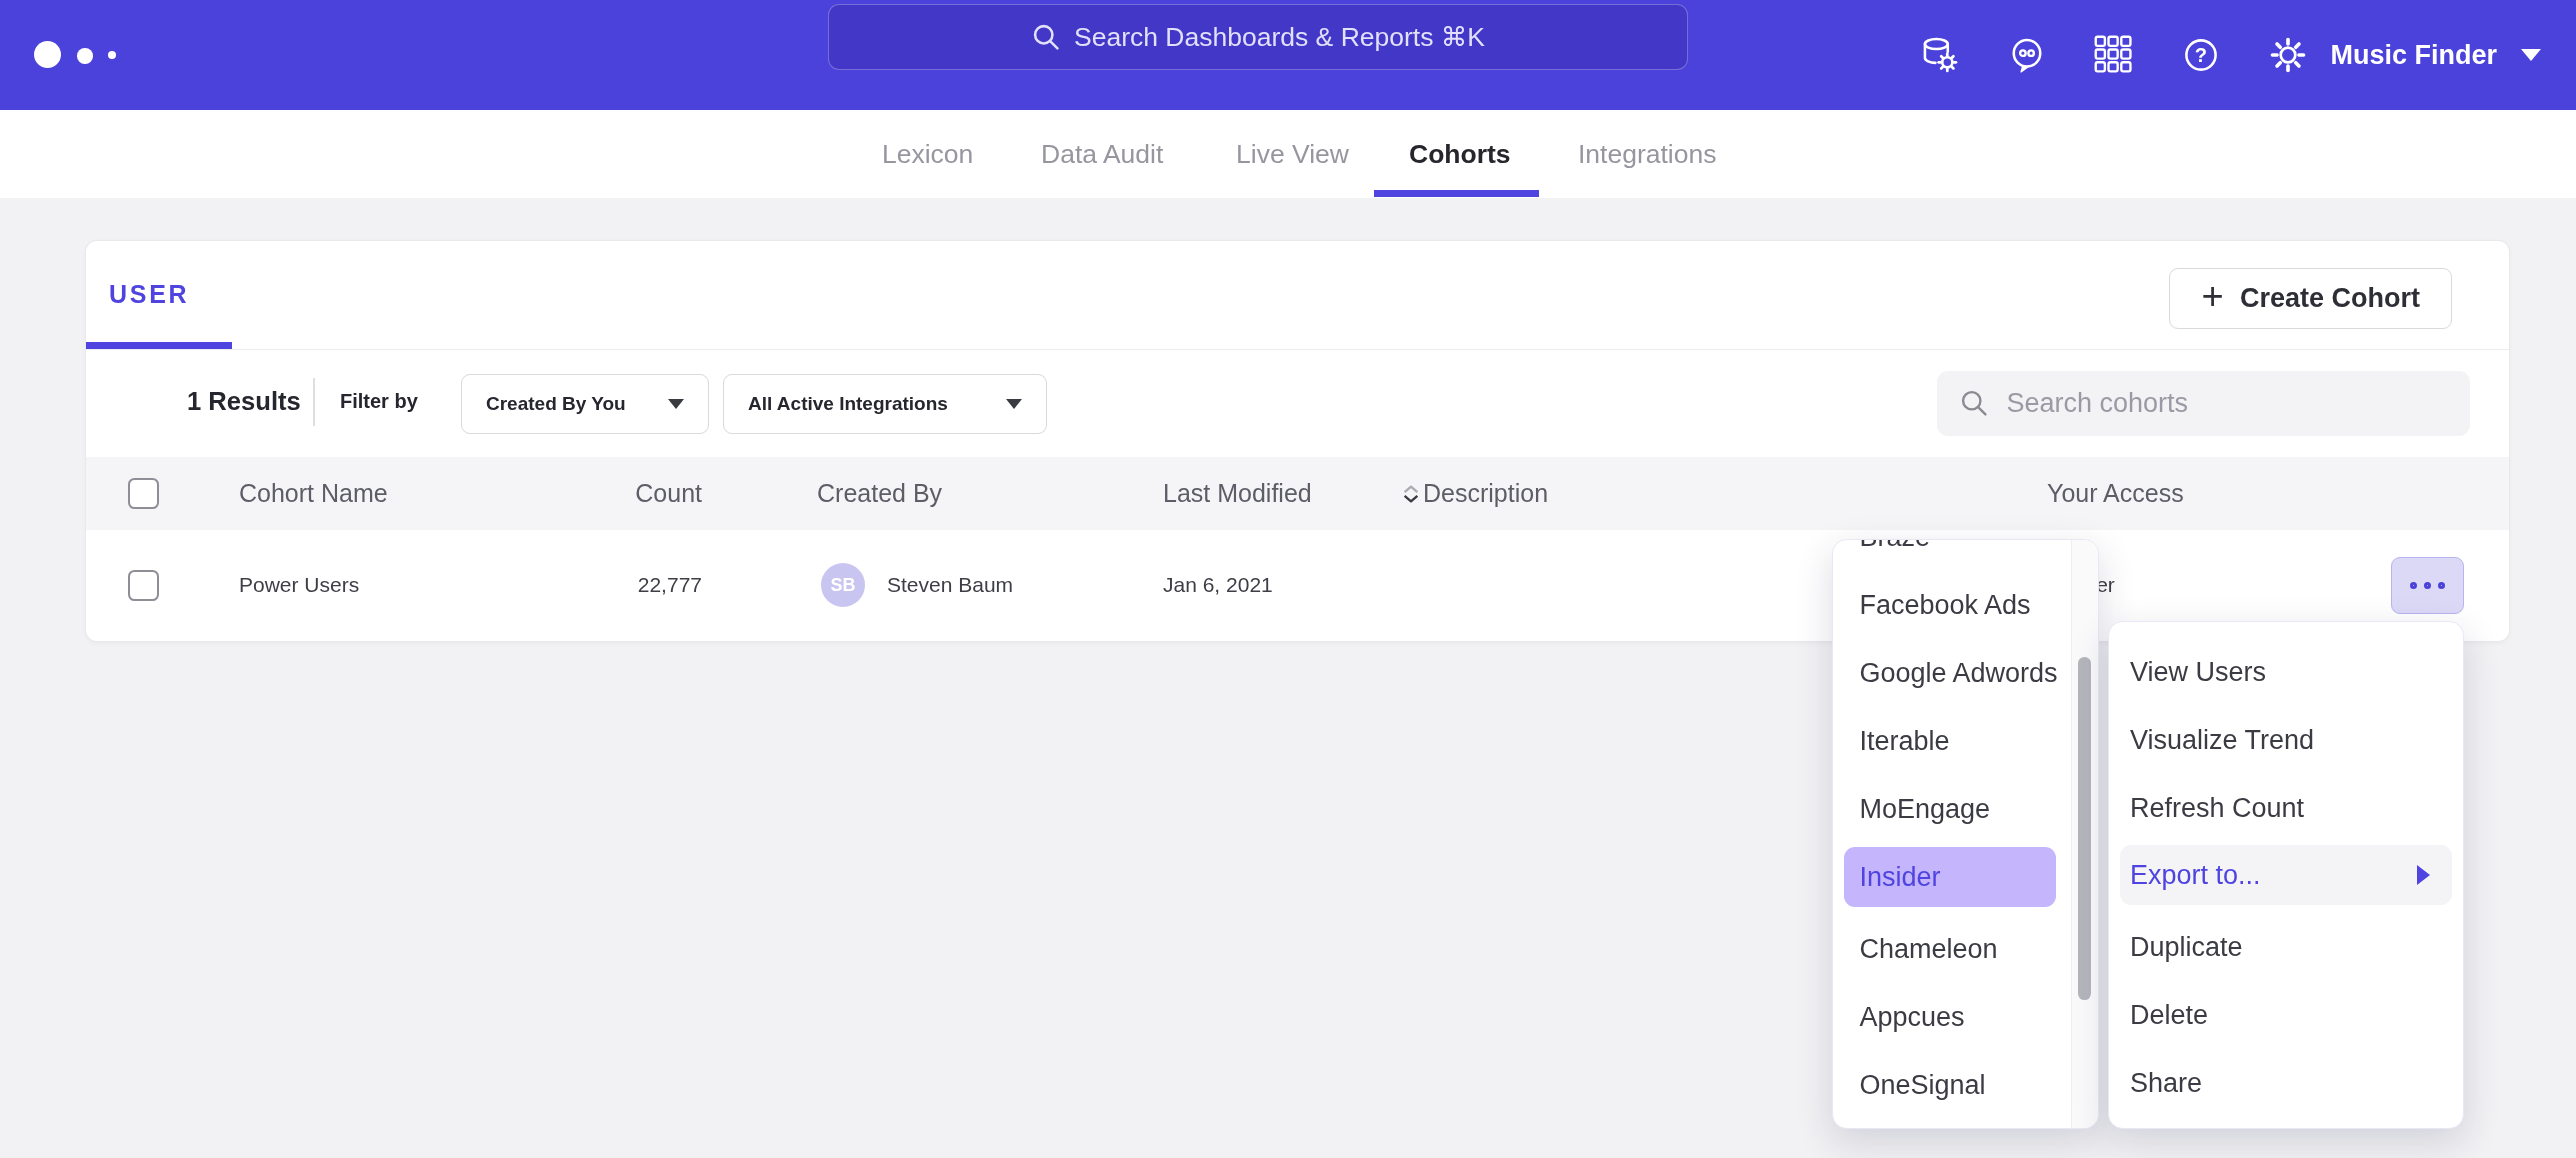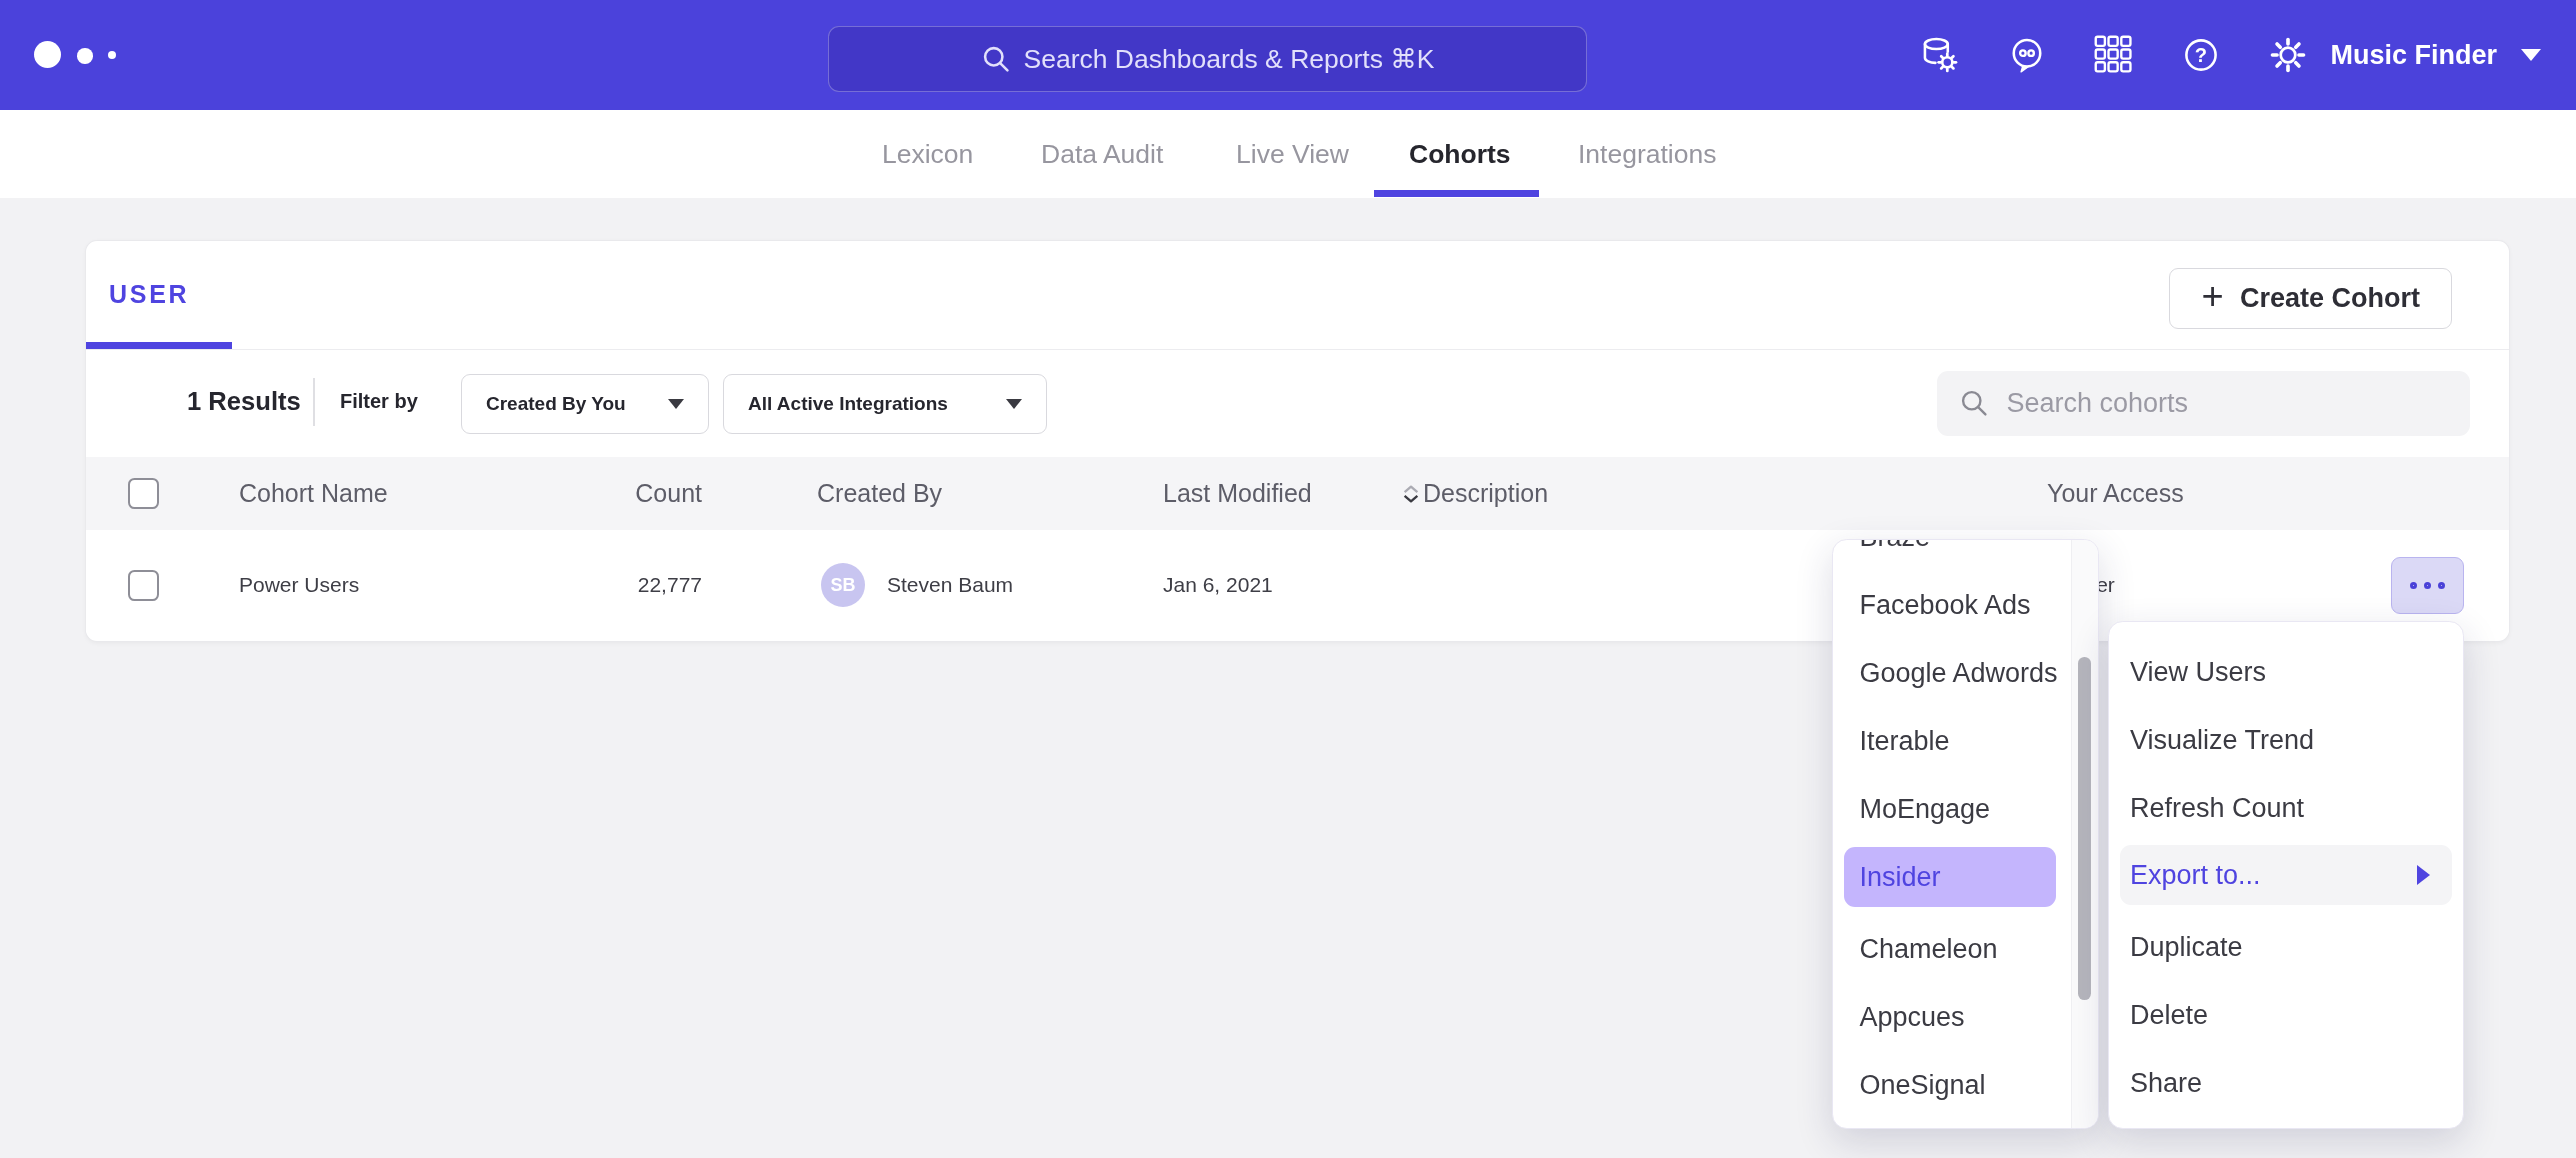--- a/index.html
+++ b/index.html
@@ -14,21 +14,21 @@
   .topbar { position:absolute; left:0; top:0; width:2576px; height:110px; background:#4b42db; z-index:5; }
   .logo { position:absolute; left:34px; top:0; height:110px; width:91px; }
   .logo i { position:absolute; background:#fff; border-radius:50%; display:block; }
   .logo .d1 { width:27px; height:27px; left:0;  top:41px; }
   .logo .d2 { width:15.5px; height:15.5px; left:43px; top:48px; }
   .logo .d3 { width:8.2px;  height:8.2px;  left:74px; top:51px; }
   .topnav { position:absolute; left:142px; top:0; height:110px; display:flex; align-items:center; gap:60px; }
   .topnav .nav-item { display:flex; align-items:center; gap:20px; color:#fff; font-size:26.5px; font-weight:600; cursor:pointer; }
   .caret { width:0; height:0; border-left:10px solid transparent; border-right:10px solid transparent; border-top:12px solid currentColor; display:inline-block; }
   .caret.sm { border-left-width:8.2px; border-right-width:8.2px; border-top-width:10px; }
-  .top-search { position:absolute; left:828px; top:26px; width:759px; height:66px; background:#4237c7;
+  .top-search { position:absolute; left:828px; top:4px; width:860px; height:66px; background:#4237c7;
     border:1.8px solid rgba(255,255,255,.28); border-radius:11px; display:flex; align-items:center; justify-content:center; gap:12px; cursor:text; }
   .top-search .ph { color:#e2e0fb; font-size:26.5px; }
   .top-icons { position:absolute; left:1919px; top:34px; display:flex; gap:45px; align-items:center; }
   .top-icons svg { display:block; cursor:pointer; }
   .project { position:absolute; right:35px; top:0; height:110px; display:flex; align-items:center; gap:24px; color:#fff; font-size:27px; font-weight:700; cursor:pointer; }
   
   .subnav { position:absolute; left:0; top:110px; width:2576px; height:88px; background:#fff; }
   .subnav .tab { position:absolute; top:0; height:88px; line-height:88px; font-size:26.5px; color:#97969f; font-weight:500; cursor:pointer; }
   .subnav .tab.active { color:#26262d; font-weight:700; }
   .tab-underline { position:absolute; left:1374px; top:80px; width:165px; height:7.3px; background:#4f44e0; }

